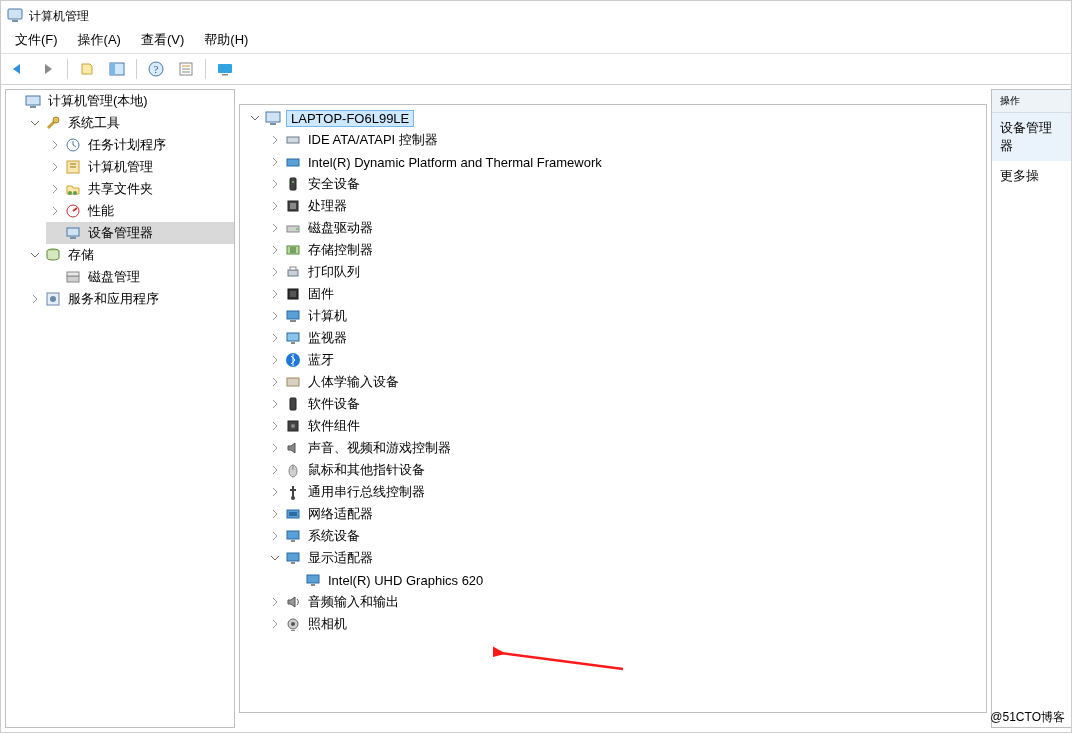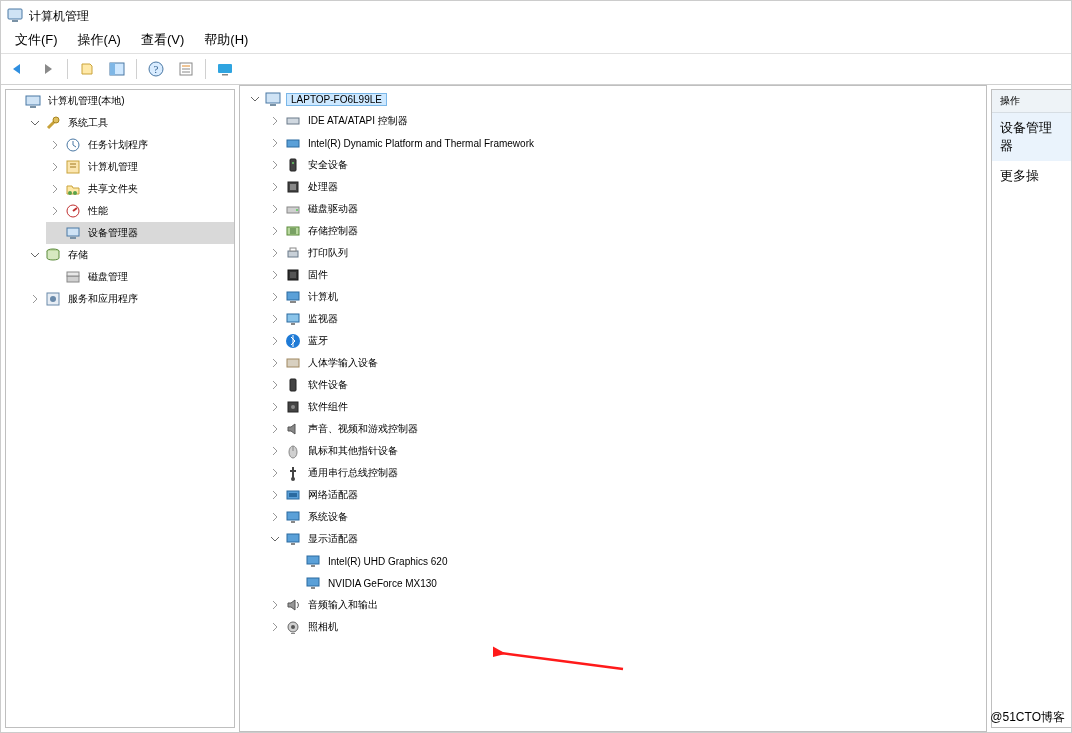--- a/index.html
+++ b/index.html
@@ -11,24 +11,24 @@
   .menubar{display:flex;height:24px;padding:0 4px;font-size:13px}
   .menubar .item{padding:2px 10px 4px;cursor:default}
   
   .toolbar{display:flex;align-items:center;height:30px;padding:0 4px;border-top:1px solid #e0e0e0;border-bottom:1px solid #d0d0d0;gap:4px}
   .tool{width:24px;height:24px;display:flex;align-items:center;justify-content:center;border:1px solid transparent;border-radius:2px}
   .sep{width:1px;height:20px;background:#d0d0d0;margin:0 2px}
   
   .panes{flex:1;display:flex;min-height:0}
   .pane{border:1px solid #bfbfbf;margin:4px 2px 4px 4px;overflow:auto;box-sizing:border-box;background:#fff}
   .pane.left{flex:0 0 230px}
-  .pane.center{flex:1;margin:0 2px}
+  .pane.center{flex:1;margin:19px 2px}
   .pane.right{flex:0 0 80px;margin:4px 0 4px 2px;border-right:none}
   
-  ul.tree{list-style:none;margin:0;padding:0;font-size:10px}
+  ul.tree{list-style:none;margin:0;padding:0;font-size:13px}
   ul.tree ul{list-style:none;margin:0;padding:0 0 0 20px}
   li.node{white-space:nowrap}
   .row{display:flex;align-items:center;height:22px;padding:0 2px}
   .expander{width:14px;height:14px;display:flex;align-items:center;justify-content:center;margin-right:2px;flex:0 0 auto}
   .expander svg{display:block}
   .expander.blank{visibility:hidden}
   .nic{width:18px;height:18px;display:flex;align-items:center;justify-content:center;margin-right:4px;flex:0 0 auto}
   .row .lbl{padding:0 2px}
   .row.selected-left{background:#d9d9d9}
   .row.selected-center .lbl{background:#cde8ff;border:1px solid #7ab7e8;padding:0 4px}
@@ -611,32 +611,20 @@
                       <span class="expander blank"></span>
                       <span class="nic">
                         <svg width="16" height="16">
                           <rect x="2" y="3" width="12" height="8" fill="#5aa0d8" stroke="#2a6aa0"></rect>
                           <rect x="6" y="12" width="4" height="2" fill="#888"></rect>
                         </svg>
                       </span>
                       <span class="lbl">Intel(R) UHD Graphics 620</span>
                     </div>
                   </li>
-                  <li class="node">
-                    <div class="row">
-                      <span class="expander blank"></span>
-                      <span class="nic">
-                        <svg width="16" height="16">
-                          <rect x="2" y="3" width="12" height="8" fill="#5aa0d8" stroke="#2a6aa0"></rect>
-                          <rect x="6" y="12" width="4" height="2" fill="#888"></rect>
-                        </svg>
-                      </span>
-                      <span class="lbl">NVIDIA GeForce MX130</span>
-                    </div>
-                  </li>
                 </ul>
               </li>
               <li class="node">
                 <div class="row">
                   <span class="expander">
                     <svg width="10" height="10">
                       <path d="M3 1 L7 5 L3 9" fill="none" stroke="#999"></path>
                     </svg>
                   </span>
                   <span class="nic">

